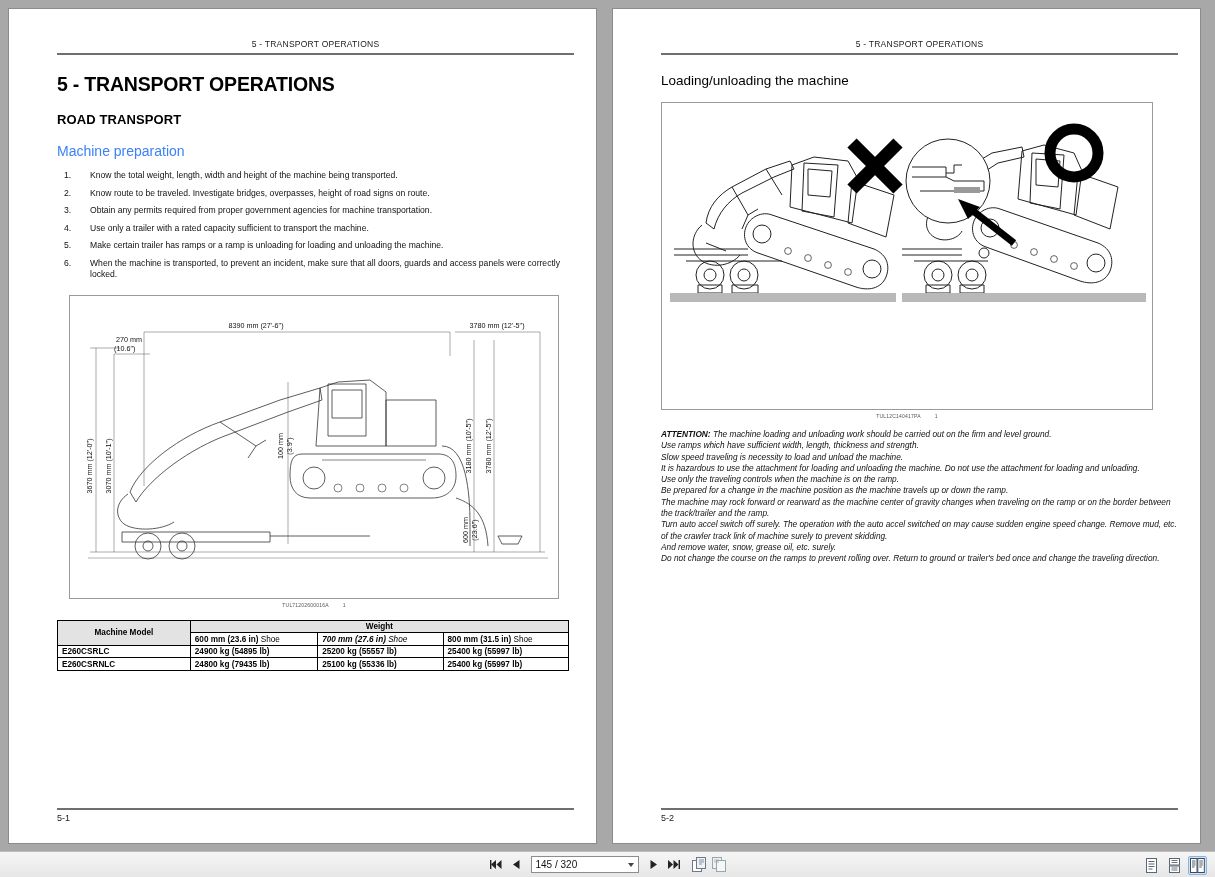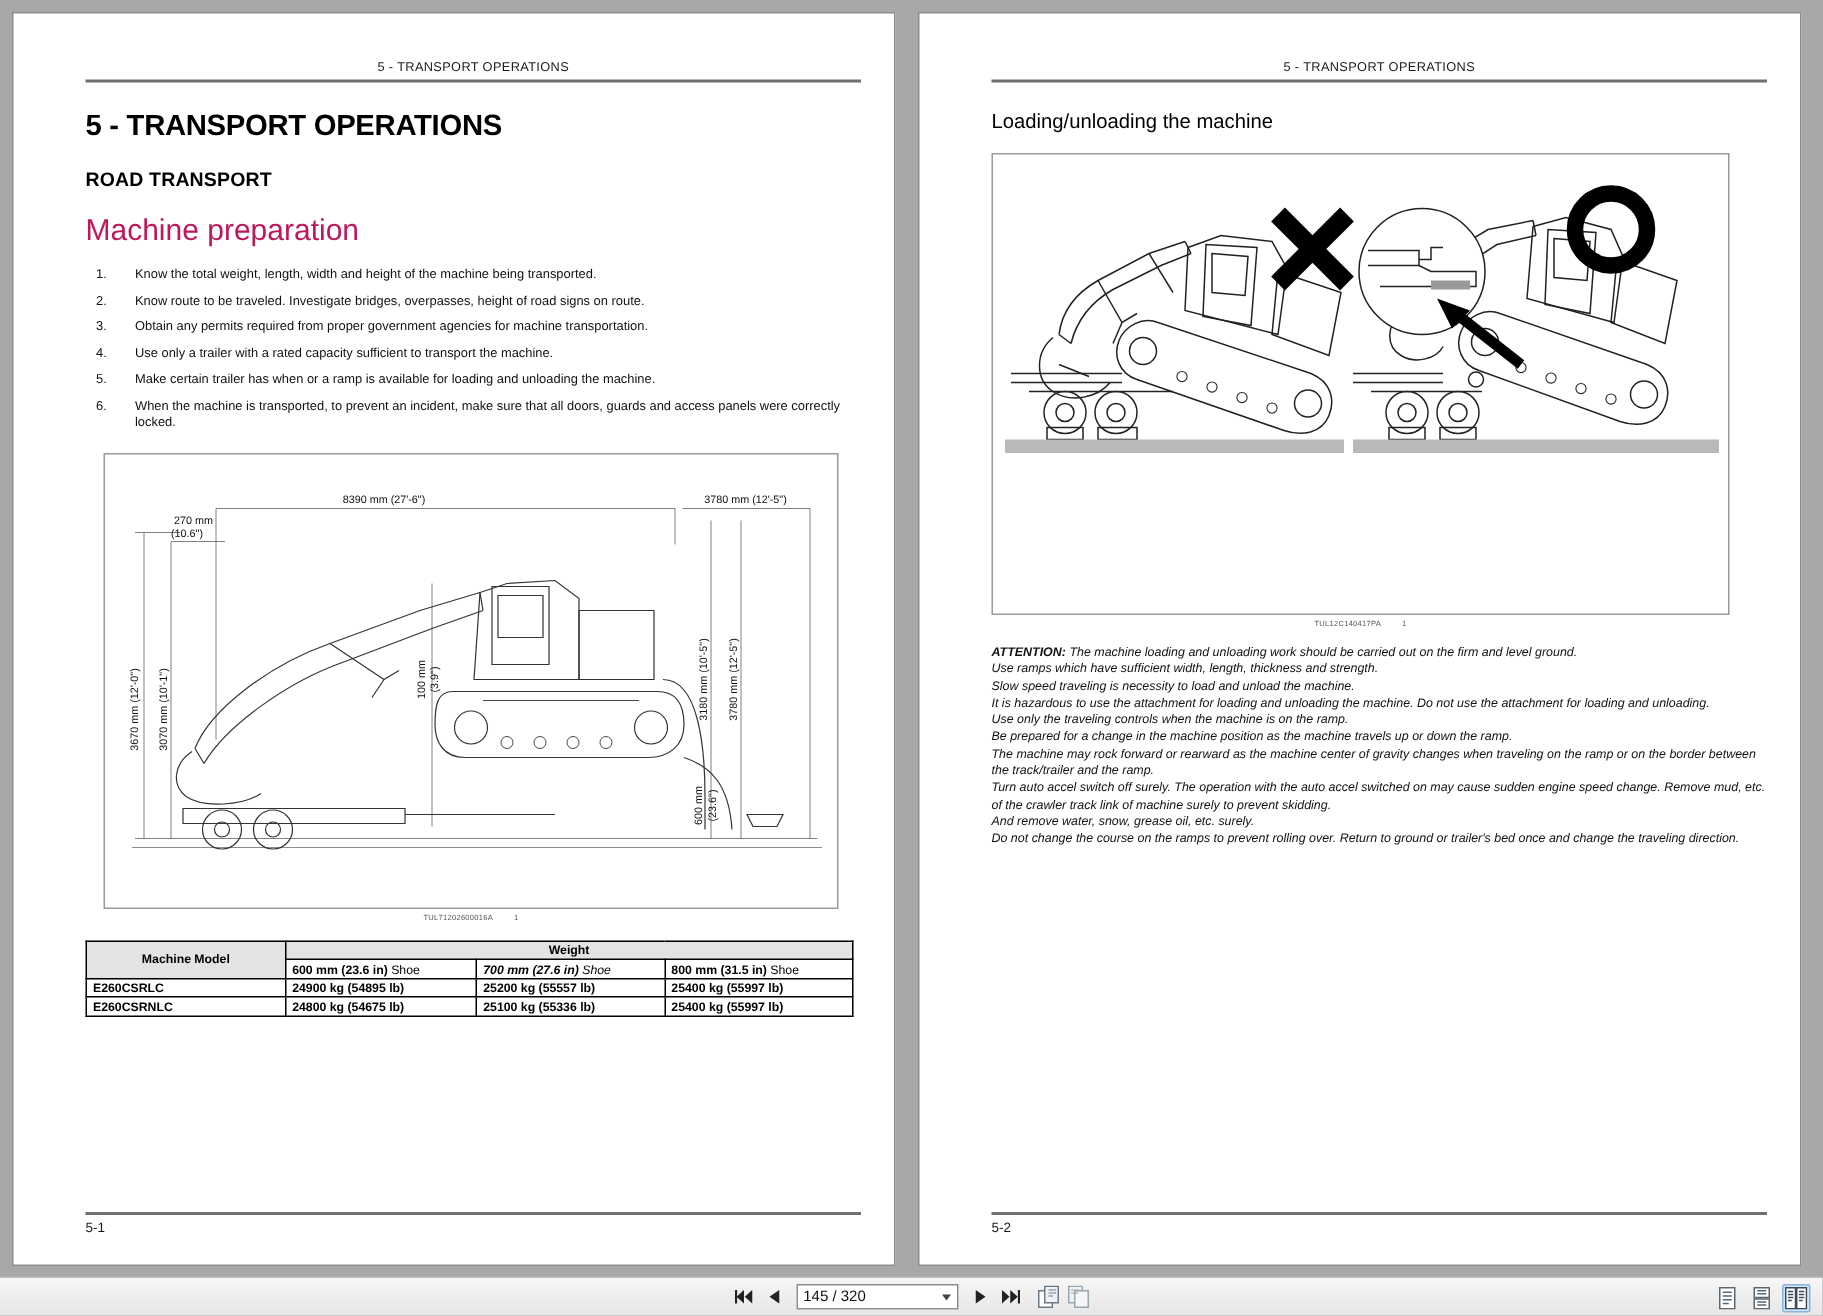--- a/index.html
+++ b/index.html
@@ -66,24 +66,24 @@
     color: #000;
   }
   h2.sect {
     font-size: 13px;
     font-weight: bold;
     margin: 0 0 16px 0;
     letter-spacing: .1px;
     color: #000;
   }
   h3.subsect {
-    font-size: 20px;
+    font-size: 14px;
     font-weight: normal;
     margin: 0 0 11px 0;
-    color: #be185d;
+    color: #3b82f6;
   }
   h3.r-title {
     font-size: 13.5px;
     font-weight: normal;
     margin: 0 0 14px 0;
     color: #000;
   }
   ol.steps { margin: 0; padding: 0; list-style: none; }
   ol.steps li {
     position: relative;
@@ -200,21 +200,21 @@
 
       <h1 class="chapter">5 - TRANSPORT OPERATIONS</h1>
       <h2 class="sect">ROAD TRANSPORT</h2>
       <h3 class="subsect">Machine preparation</h3>
 
       <ol class="steps" id="steps-list">
           <li><span class="num">1.</span><span>Know the total weight, length, width and height of the machine being transported.</span></li>
           <li><span class="num">2.</span><span>Know route to be traveled.  Investigate bridges, overpasses, height of road signs on route.</span></li>
           <li><span class="num">3.</span><span>Obtain any permits required from proper government agencies for machine transportation.</span></li>
           <li><span class="num">4.</span><span>Use only a trailer with a rated capacity sufficient to transport the machine.</span></li>
-          <li><span class="num">5.</span><span>Make certain trailer has when or a ramp is available for loading and unloading the machine.</span></li>
+          <li><span class="num">5.</span><span>Make certain trailer has ramps or a ramp is unloading for loading and unloading the machine.</span></li>
           <li><span class="num">6.</span><span>When the machine is transported, to prevent an incident, make sure that all doors, guards and access panels were correctly locked.</span></li>
         </ol>
 
       <div class="fig-box" id="fig-left">
         <svg width="488" height="302" viewBox="0 0 488 302">
           <g fill="none" stroke="#555" stroke-width="0.5">
 
             <line x1="74" y1="36" x2="380" y2="36"></line>
             <line x1="74" y1="36" x2="74" y2="190"></line>
             <line x1="380" y1="36" x2="380" y2="60"></line>
@@ -315,21 +315,21 @@
             <td style="width:126px;"><span>800 mm (31.5 in)</span><span class="lite"> Shoe</span></td>
           </tr>
           <tr>
             <td>E260CSRLC</td>
             <td>24900 kg (54895 lb)</td>
             <td>25200 kg (55557 lb)</td>
             <td>25400 kg (55997 lb)</td>
           </tr>
           <tr>
             <td>E260CSRNLC</td>
-            <td>24800 kg (54675 lb)</td>
+            <td>24800 kg (79435 lb)</td>
             <td>25100 kg (55336 lb)</td>
             <td>25400 kg (55997 lb)</td>
           </tr>
         </tbody>
       </table>
     </div>
 
     <div class="page-foot">
       <div class="rule-bottom"></div>
       <div class="folio">5-1</div>

